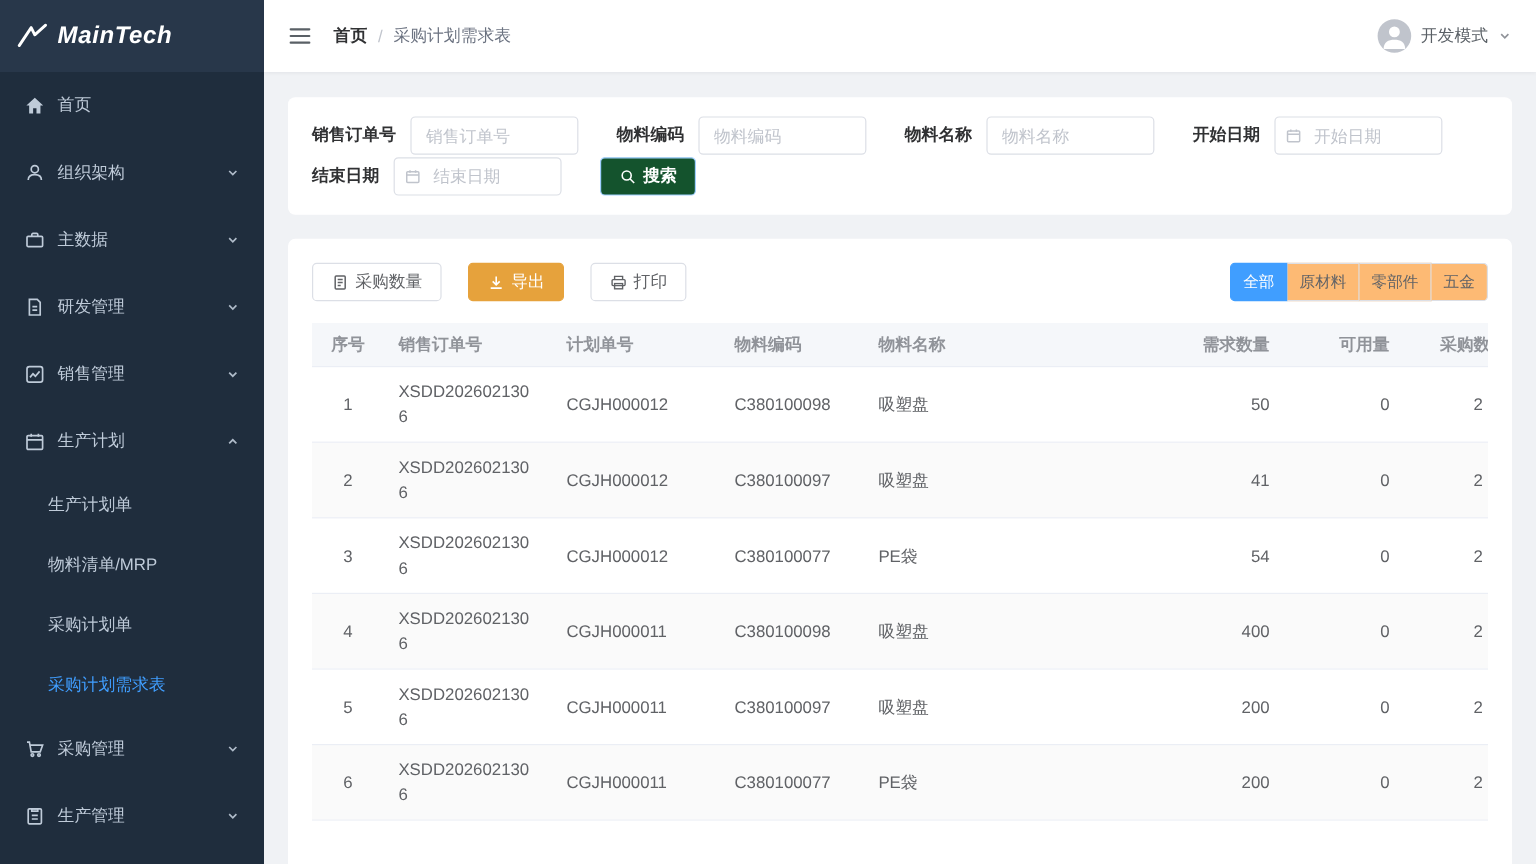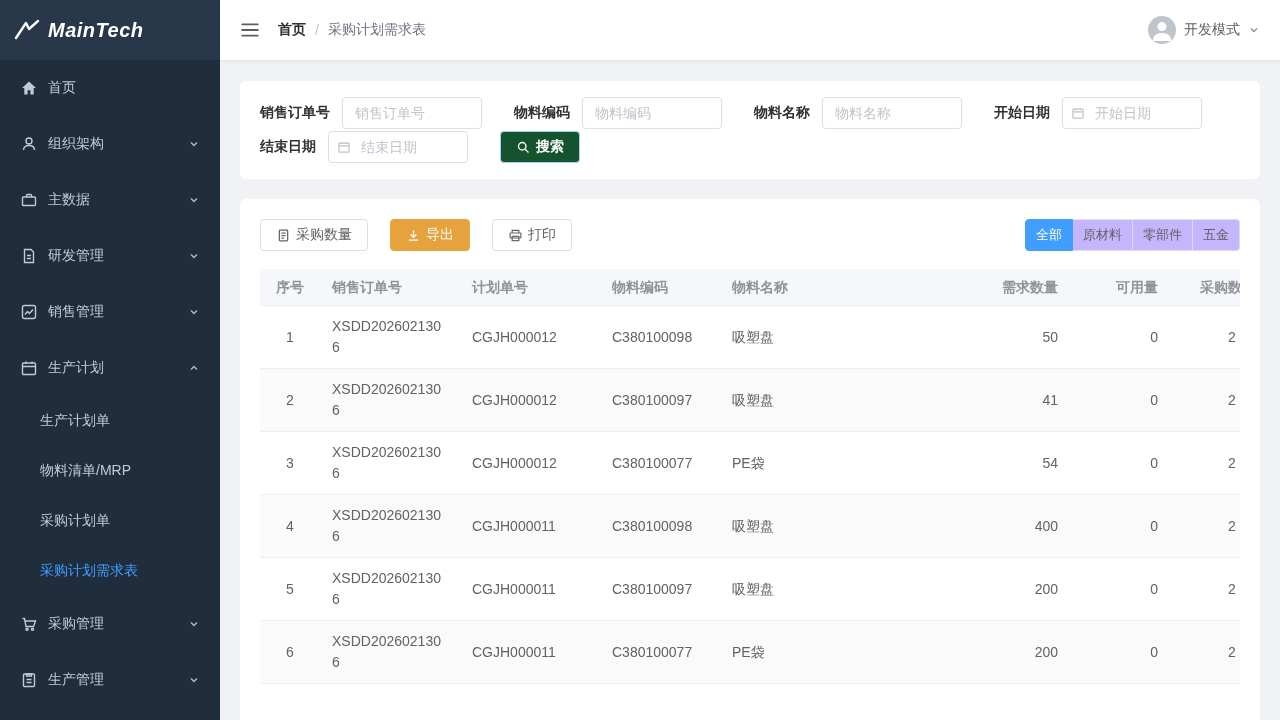--- a/index.html
+++ b/index.html
@@ -54,21 +54,21 @@
   .btn { height:32px; display:inline-flex; align-items:center; gap:5px; padding:0 15px; border-radius:4px; font-size:14px; cursor:pointer; border:1px solid #dcdfe6; background:#fff; color:#606266; font-family:inherit; white-space:nowrap; }
   .btn .bicon { width:15px; height:15px; }
   .btn-search { background:#14532d; border-color:#a0cfff; color:#fff;font-weight:bold; }
   .btn-export { background:#e6a23c; border-color:#e6a23c; color:#fff; }
 
   
   .table-card { padding:20px 20px 60px 20px; }
   .toolbar { display:flex; align-items:center; }
   .toolbar-left { display:flex; gap:22px; }
   .tabs { margin-left:auto; display:flex; }
-  .tab { height:32px; line-height:30px; padding:0 10px; border:1px solid #dcdfe6; background:#c4b5fd; color:#606266; font-size:13px; cursor:pointer; }
+  .tab { height:32px; line-height:30px; padding:0 10px; border:1px solid #dcdfe6; background:#fdba74; color:#606266; font-size:13px; cursor:pointer; }
   .tab:not(:first-child){ border-left:0; }
   .tab:first-child { border-radius:4px 0 0 4px; }
   .tab:last-child { border-radius:0 4px 4px 0; }
   .tab.active { background:#409eff; border-color:#409eff; color:#fff; }
 
   .table-clip { overflow:hidden; margin-top:18px; width:100%; }
   table { border-collapse:collapse; table-layout:fixed; width:1040px; font-size:14px; color:#606266; }
   thead th { background:#f5f7fa; color:#909399; font-weight:600; text-align:left; padding:8px 12px; line-height:20px; border-bottom:1px solid #ebeef5; white-space:nowrap; overflow:hidden; }
   tbody td { padding:10px 12px; line-height:21px; border-bottom:1px solid #ebeef5; vertical-align:middle; overflow:hidden; }
   tbody tr:nth-child(even) { background:#fafafa; }

